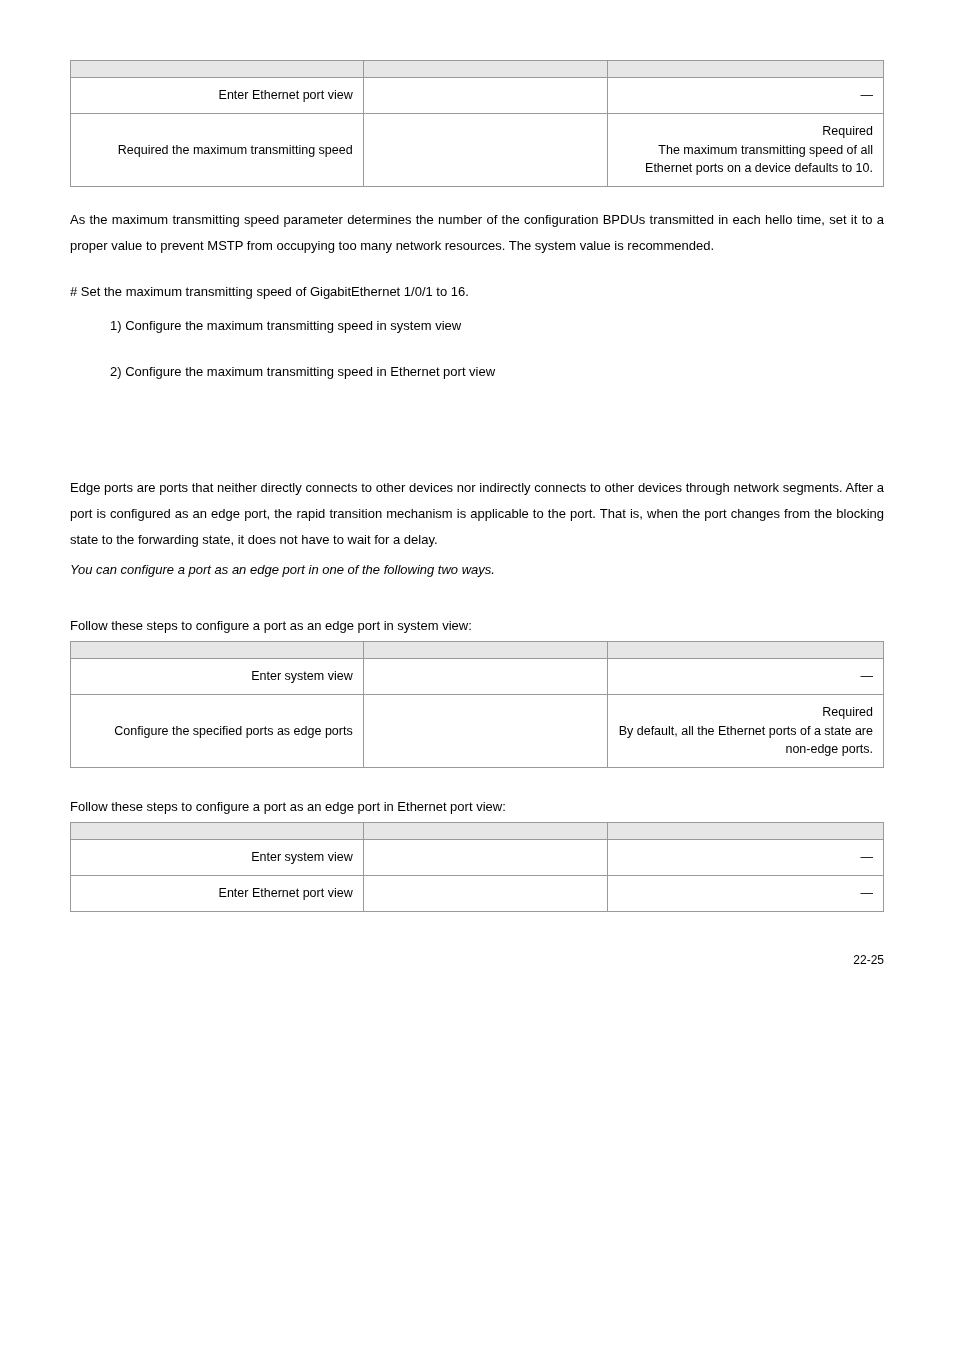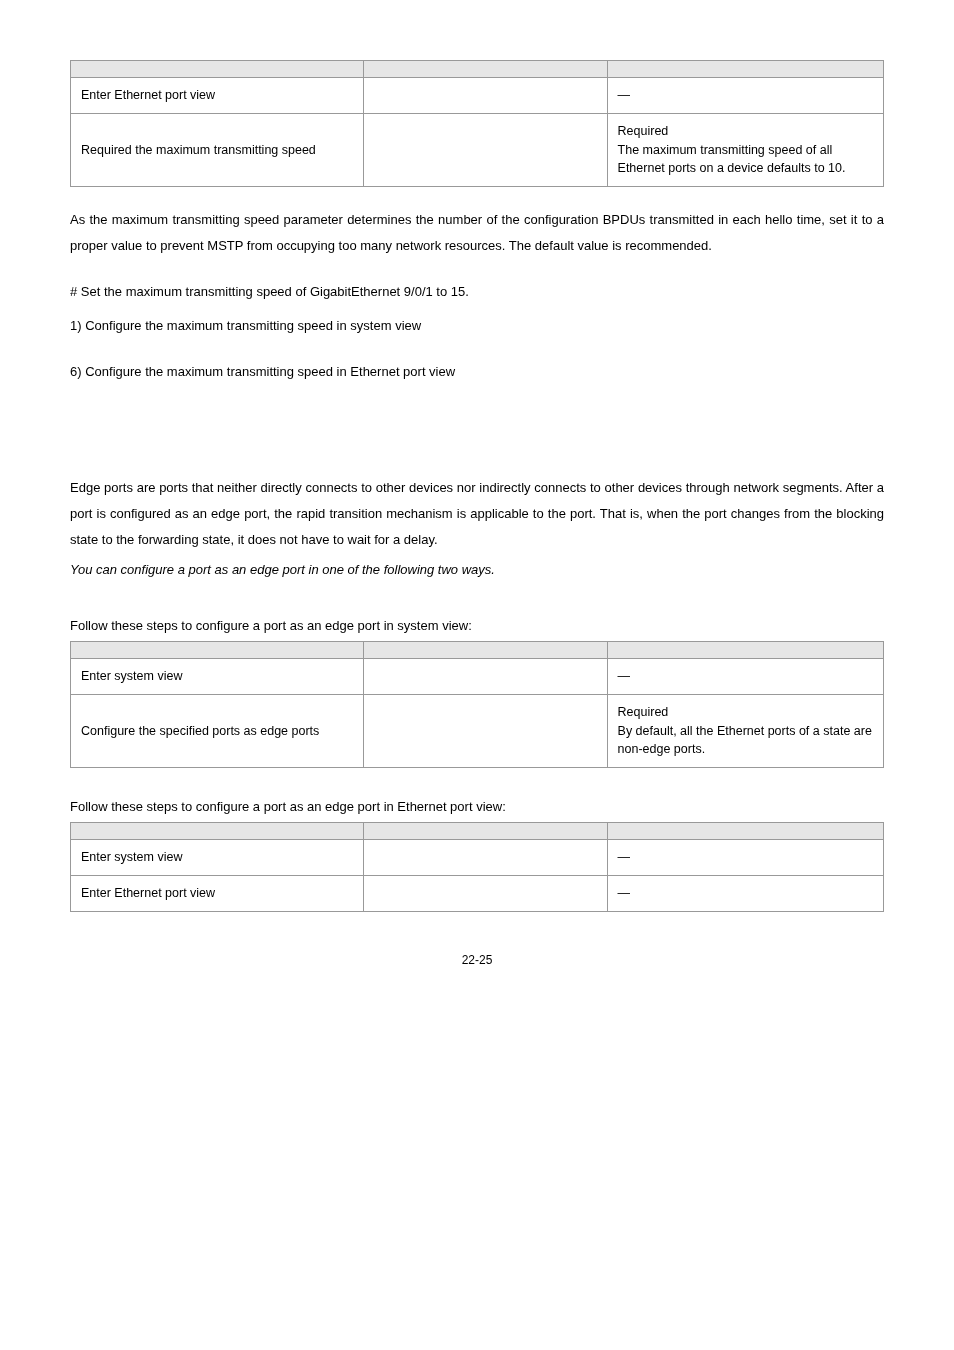--- a/index.html
+++ b/index.html
@@ -13,20 +13,21 @@
       padding: 60px 70px 40px 70px;
       width: 954px;
       color: #000;
       font-size: 13px;
       line-height: 1.4;
     }
     table {
       width: 100%;
       border-collapse: collapse;
       margin-bottom: 20px;
+      text-align: right;
     }
     th {
       background: #e6e6e6;
       border: 1px solid #999;
       padding: 8px 10px;
       text-align: left;
       font-weight: normal;
       font-size: 12.5px;
     }
     td {
@@ -50,27 +51,28 @@
     }
     .list-line {
       line-height: 2;
       font-style: italic;
     }
     .list-item {
       padding-left: 20px;
       text-indent: -20px;
       line-height: 2;
       margin-bottom: 20px;
+      margin-left: 40px;
     }
     .caption {
       margin: 34px 0 6px 0;
       font-size: 13px;
     }
     .page-num {
-      text-align: center;
+      text-align: right;
       font-size: 12px;
       margin-top: 40px;
     }
     .spacer { height: 50px; }
   </style>
 </head>
 <body>
 
 <table>
   <tbody>
@@ -88,25 +90,25 @@
     <td> Required the maximum transmitting speed</td>
     <td></td>
     <td>
       <span>Required</span><br>
       <span> The maximum transmitting speed of all Ethernet ports on a device defaults to 10.</span>
     </td>
   </tr>
 </tbody>
   </table>
 
-<p class="para">As the maximum transmitting speed parameter determines the number of the configuration BPDUs transmitted in each hello time, set it to a proper value to prevent MSTP from occupying too many network resources. The default value is recommended.</p>
+<p class="para">As the maximum transmitting speed parameter determines the number of the configuration BPDUs transmitted in each hello time, set it to a proper value to prevent MSTP from occupying too many network resources. The system value is recommended.</p>
 
-<p class="para-tight"># Set the maximum transmitting speed of GigabitEthernet 9/0/1 to 15.</p>
+<p class="para-tight"># Set the maximum transmitting speed of GigabitEthernet 1/0/1 to 16.</p>
 <p class="list-item">1)   Configure the maximum transmitting speed in system view</p>
-<p class="list-item">6)   Configure the maximum transmitting speed in Ethernet port view</p>
+<p class="list-item">2)   Configure the maximum transmitting speed in Ethernet port view</p>
 
 <div class="spacer"></div>
 
 <p class="para" style="margin-bottom:4px;">Edge ports are ports that neither directly connects to other devices nor indirectly connects to other devices through network segments. After a port is configured as an edge port, the rapid transition mechanism is applicable to the port. That is, when the port changes from the blocking state to the forwarding state, it does not have to wait for a delay.</p>
 <p class="list-line">You can configure a port as an edge port in one of the following two ways.</p>
 
 <p class="caption">Follow these steps to configure a port as an edge port in system view:</p>
 <table>
   <tbody>
       <tr>

